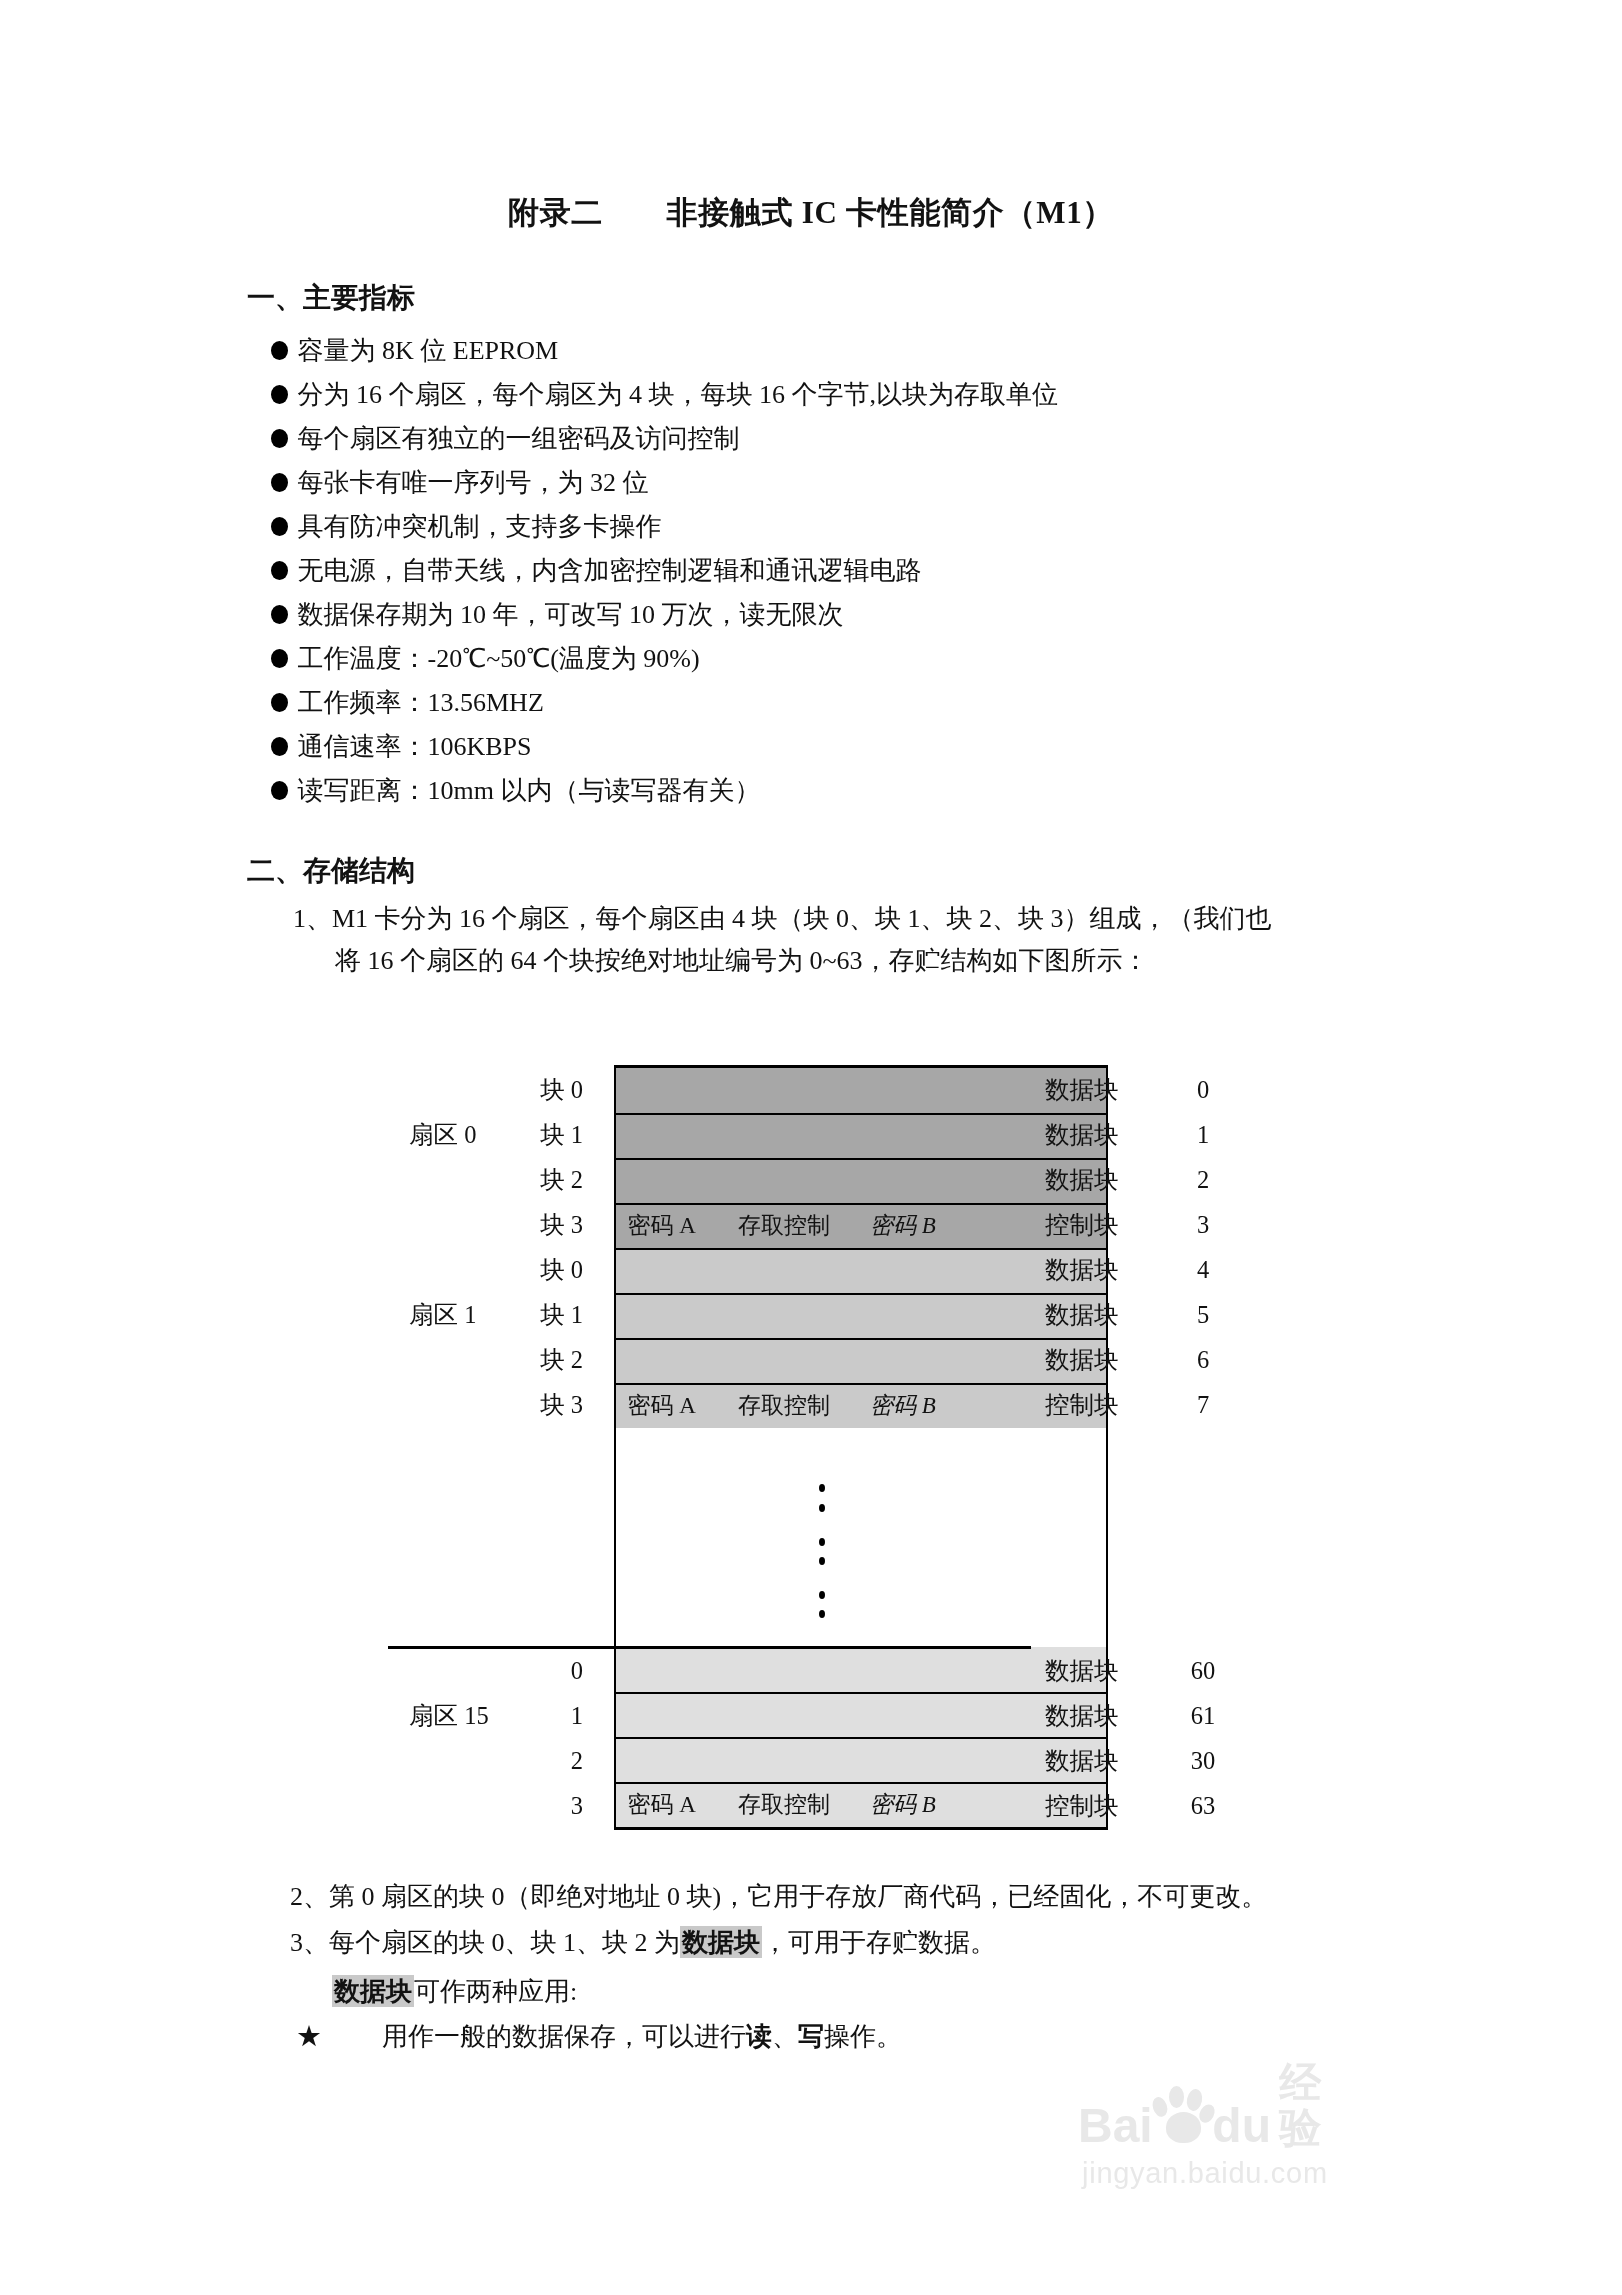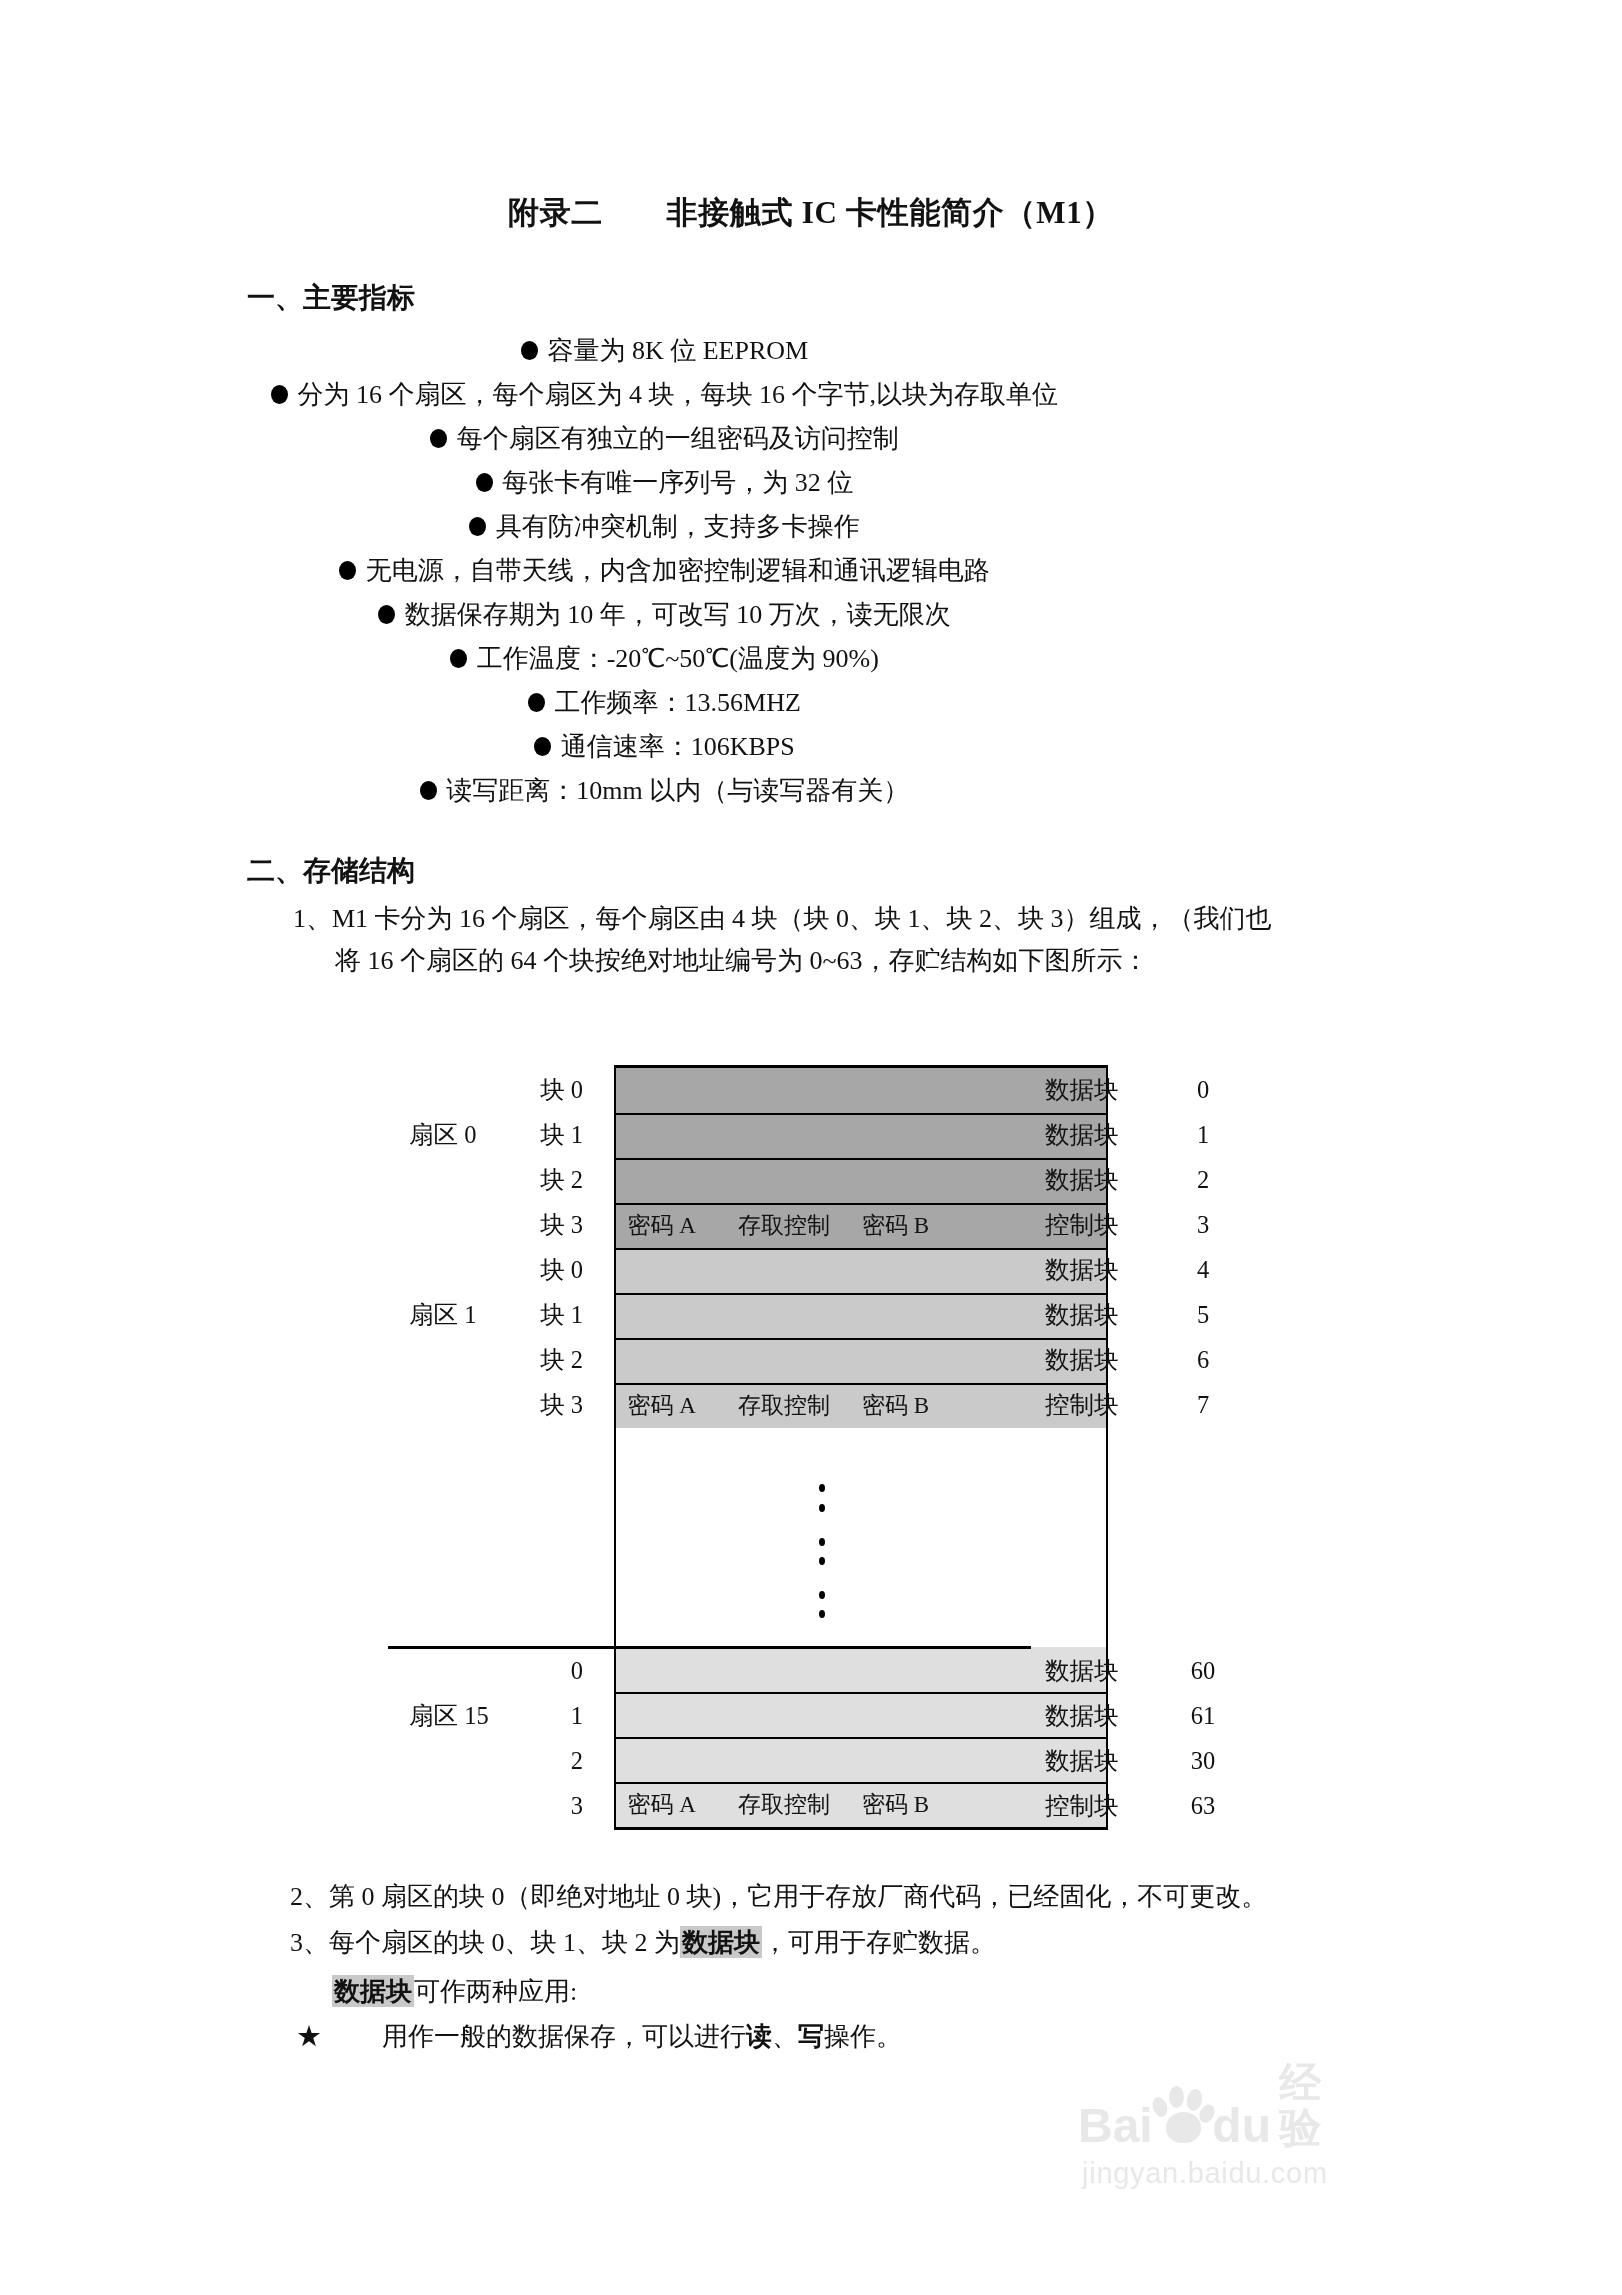--- a/index.html
+++ b/index.html
@@ -7,37 +7,37 @@
     position:relative;width:1622px;height:2295px;background:#ffffff;
     font-family:"Liberation Serif",serif;color:#121212;overflow:hidden;
   }
   .abs{position:absolute;}
   
   .title{top:192px;left:0;width:100%;text-align:center;font-size:31px;font-weight:bold;letter-spacing:0.7px;}
   .h1{font-size:28px;font-weight:bold;}
   .body-line{font-size:26px;white-space:nowrap;}
   
   .bullets{left:271px;top:328px;}
-  .bullet{height:44px;display:flex;align-items:center;justify-content:center;}
+  .bullet{height:44px;display:flex;align-items:center;}
   .b-dot{width:17px;height:19px;border-radius:50%;background:#000;margin-right:9.5px;flex:none;}
   .b-text{font-size:26px;white-space:nowrap;}
   
   .box{
     left:614px;top:1065px;width:494px;box-sizing:border-box;
     border-left:2px solid var(--border);border-right:2px solid var(--border);
     border-top:3.4px solid var(--border);border-bottom:3.4px solid var(--border);
   }
   .row{height:45px;box-sizing:border-box;border-top:2px solid var(--border);position:relative;}
   .row.first{border-top:none;}
   .row.s0{background:var(--sector0-fill);}
   .row.s1{background:var(--sector1-fill);}
   .row.s15{background:var(--sector15-fill);}
   .gap{height:219px;background:#ffffff;}
   .cell{position:absolute;font-size:23px;line-height:42px;white-space:nowrap;}
-  .c1{left:11.6px;} .c2{left:122px;} .c3{left:246px;}
+  .c1{left:11.6px;} .c2{left:122px;} .c3{left:254px;font-style:italic;}
   .sep-line{left:388px;top:1646px;width:643px;height:3.4px;background:var(--border);}
   .vdot{position:absolute;left:819px;width:6.1px;height:8.2px;border-radius:50%;background:#000;}
   
   .sec-label{position:absolute;left:409px;width:150px;font-size:24.5px;line-height:45px;white-space:nowrap;}
   .blk-label{position:absolute;left:477px;width:106px;text-align:right;font-size:24.5px;line-height:45px;white-space:nowrap;}
   .rt-type{position:absolute;left:1045px;width:102px;font-size:24.5px;line-height:45px;white-space:nowrap;}
   .rt-num{position:absolute;left:1169px;width:68px;text-align:center;font-size:24.5px;line-height:45px;}
   
   .hl{background:var(--highlight-bg);font-weight:bold;font-family:"Liberation Sans",sans-serif;padding:0.7px 2px;}
   .sb{font-weight:bold;font-family:"Liberation Sans",sans-serif;}

